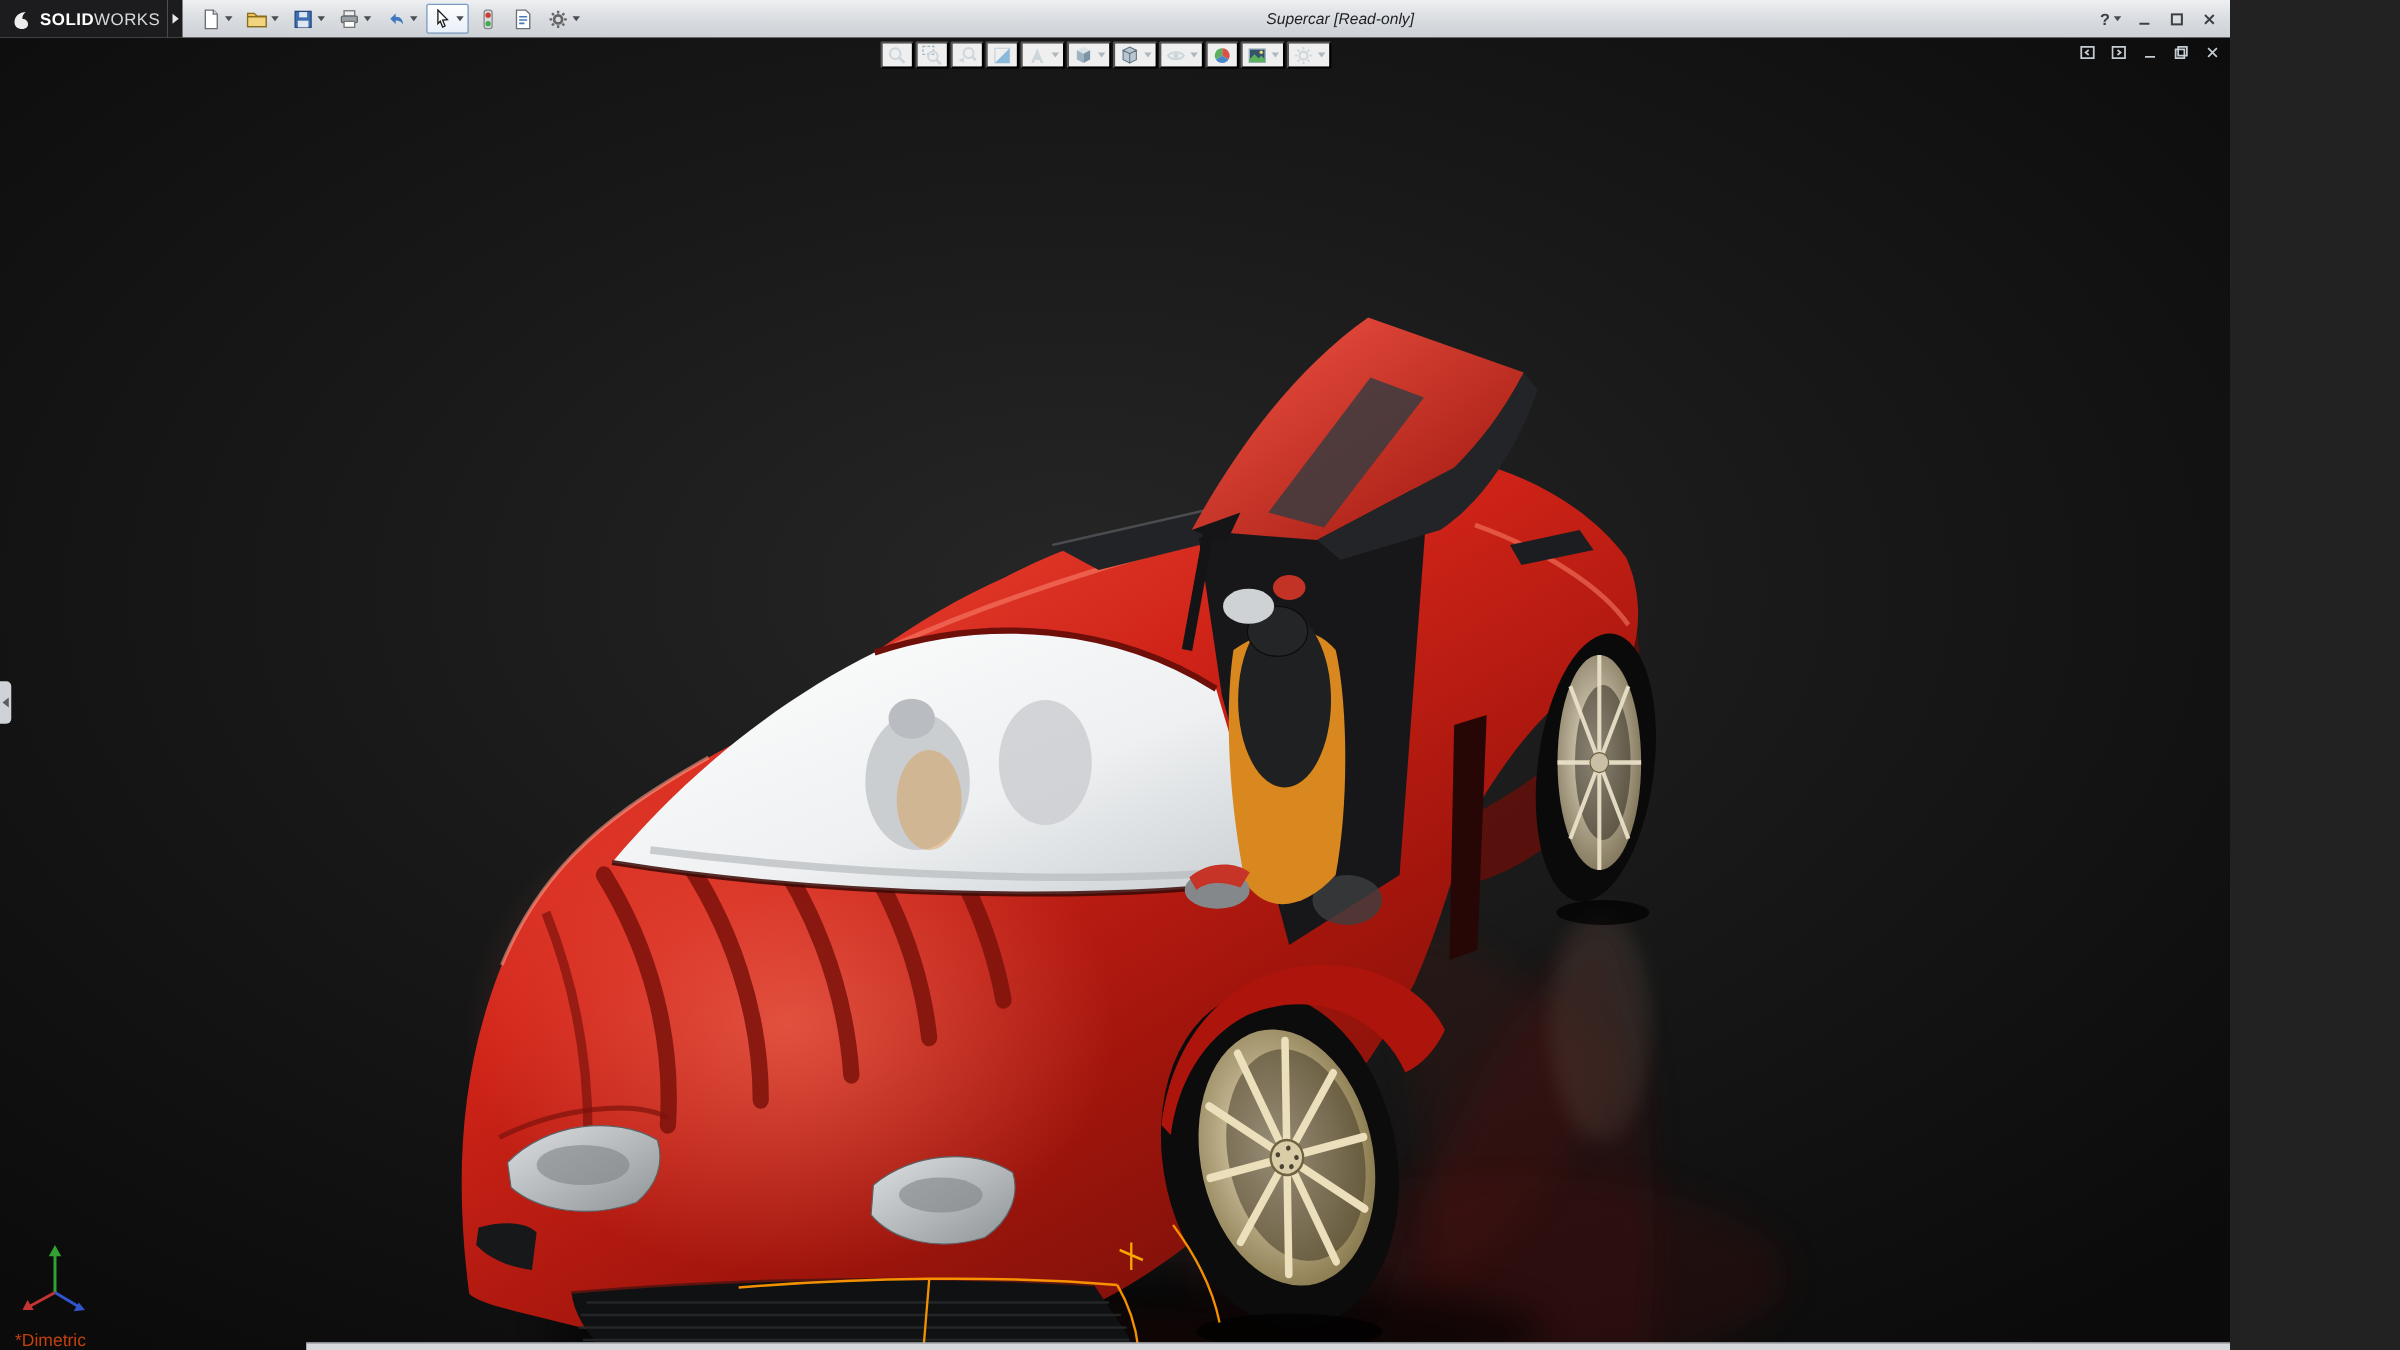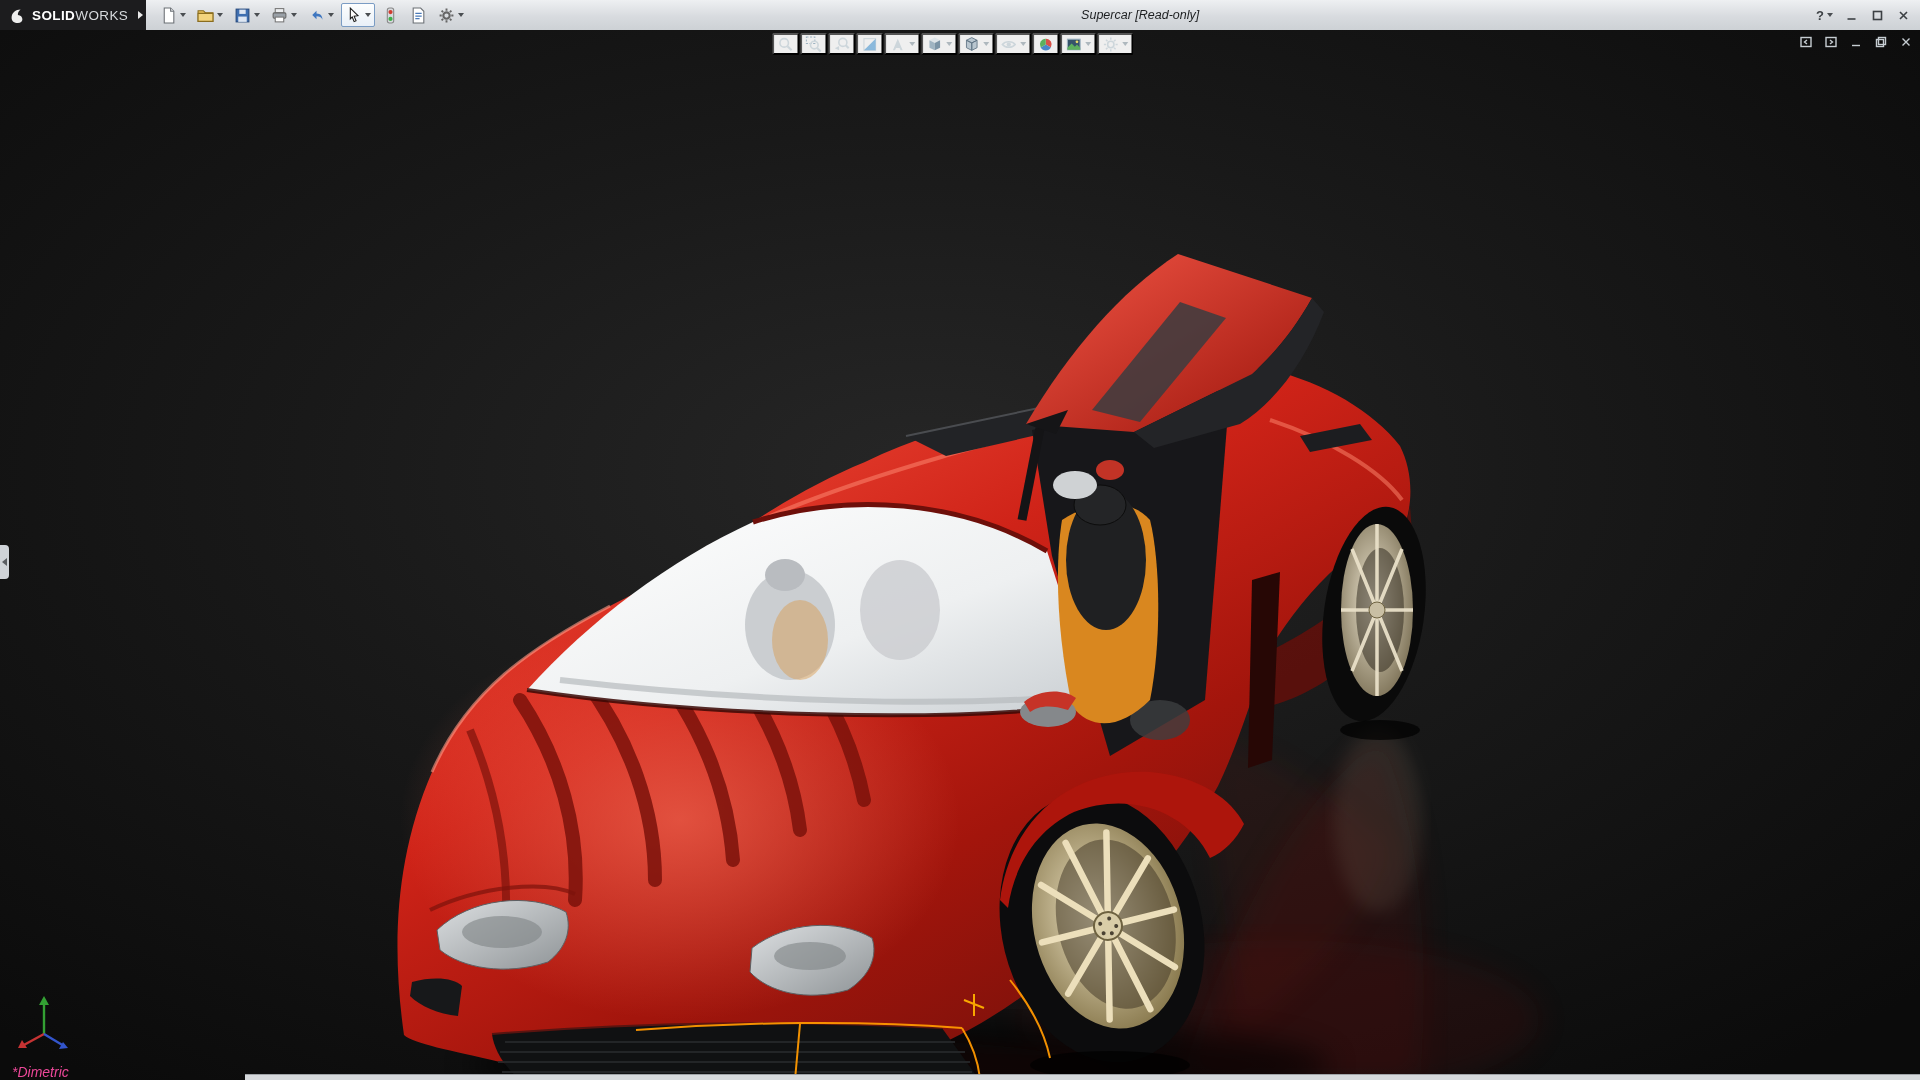--- a/index.html
+++ b/index.html
@@ -1,16 +1,16 @@
 <!DOCTYPE html>
 <html><head>
 <meta charset="utf-8">
 <style>
   html,body{margin:0;padding:0;background:#222;}
-  .app{position:relative;width:1920px;height:1080px;overflow:hidden;background:#0d0d0d;
+  .app{position:relative;width:1784px;height:1080px;overflow:hidden;background:#0d0d0d;
        font-family:"Liberation Sans",sans-serif;-webkit-user-select:none;user-select:none;}
   
   .titlebar{position:absolute;top:0;left:0;right:0;height:30px;display:flex;align-items:center;
             background:linear-gradient(#eef0f2,#d8dbdf 55%,#cdd1d5);border-bottom:1px solid #9a9ea2;}
   .logo{height:100%;background:#1c1c1e;color:#fff;display:flex;align-items:center;gap:6px;padding:0 6px 0 8px;}
   .logo .mark{width:18px;height:18px;}
   .logo .txt{font-size:13.5px;letter-spacing:.4px;white-space:nowrap;}
   .logo .txt .b{font-weight:bold;color:#fff;}
   .logo .txt .l{font-weight:normal;color:#d7dadd;}
   .logo-tab{height:100%;width:12px;background:#1c1c1e;display:flex;align-items:center;justify-content:center;}
@@ -36,21 +36,21 @@
   
   .docwin{position:absolute;top:3px;right:4px;display:flex;align-items:center;gap:5px;}
   .dw-btn{width:20px;height:18px;display:flex;align-items:center;justify-content:center;}
   .dw-btn svg{width:12px;height:12px;stroke:#c6cdd2;stroke-width:1.4;fill:none;}
   
   .left-handle{position:absolute;left:0;top:515px;width:9px;height:34px;background:#cfd3d7;
                border-radius:0 4px 4px 0;display:flex;align-items:center;justify-content:center;}
   .left-handle .tri{width:0;height:0;border-top:4px solid transparent;border-bottom:4px solid transparent;border-right:5px solid #5a5e62;}
   
   .triad{position:absolute;left:14px;bottom:22px;width:70px;height:70px;}
-  .orient-label{position:absolute;left:12px;bottom:0px;color:#ec4899;font-size:14px;line-height:15px;font-style:italic;}
+  .orient-label{position:absolute;left:12px;bottom:0px;color:#c2410c;font-size:14px;line-height:15px;}
   .status-strip{position:absolute;left:245px;right:0;bottom:0;height:5px;background:#d6d9dc;border-top:1px solid #9fa3a7;}
 </style>
 </head>
 <body>
 
 <div class="app">
 
   <div class="titlebar">
     <div class="logo">
       <svg class="mark" viewBox="0 0 20 20">

